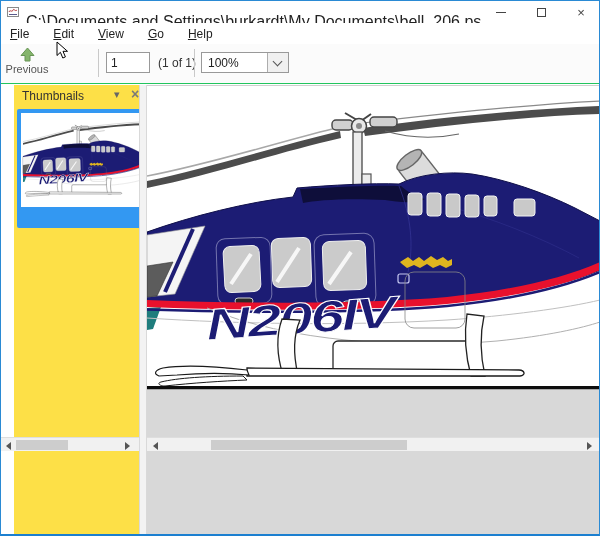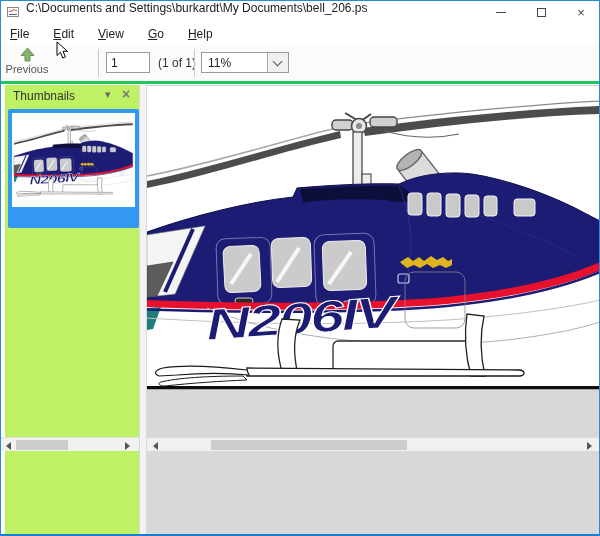--- a/index.html
+++ b/index.html
@@ -2,33 +2,33 @@
 <html><head>
 <meta charset="utf-8">
 <style>
   html,body{margin:0;padding:0;background:#ffffff;}
   *{box-sizing:border-box;font-family:"Liberation Sans",sans-serif;}
   #win{position:relative;width:600px;height:536px;background:#fff;border:1px solid #2a8ad4;border-bottom:2px solid #1b7fd0;overflow:hidden;}
 
   
   #titlebar{position:absolute;left:0;top:0;width:100%;height:22px;background:#fff;}
   #appicon{position:absolute;left:6px;top:5px;width:14px;height:12px;}
-  #title-text{position:absolute;left:25px;top:0;font-size:12px;color:#222;white-space:nowrap;}
+  #title-text{position:absolute;left:25px;top:12px;font-size:16px;color:#222;white-space:nowrap;}
   .winbtn{position:absolute;top:0;width:40px;height:22px;display:flex;align-items:center;justify-content:center;color:#444;}
   #btn-min{left:480px;} #btn-max{left:520px;} #btn-close{left:560px;font-size:13px;}
   #btn-min .bar{width:10px;height:1px;background:#444;}
   #btn-max .box{width:9px;height:9px;border:1px solid #444;}
 
   
   #menubar{position:absolute;left:0;top:22px;width:100%;height:21px;background:#fff;display:flex;align-items:center;padding-left:8px;gap:8px;}
   .menu-item{font-size:12px;color:#222;padding:2px 9px 2px 1px;margin-right:6px;}
   .u{text-decoration:underline;}
 
   
-  #toolbar{position:absolute;left:0;top:43px;width:100%;height:40px;background:#fbfbfb;border-bottom:3px solid #22c55e;}
+  #toolbar{position:absolute;left:0;top:43px;width:100%;height:40px;background:#fbfbfb;border-bottom:1px solid #22c55e;}
   .navbtn{position:absolute;top:2px;width:44px;height:36px;text-align:center;}
   #prev-btn{left:4px;} #next-btn{left:50px;}
   .navbtn svg{display:block;margin:2px auto 0;}
   .navbtn .lbl{font-size:11px;color:#555;display:block;margin-top:1px;}
   .tsep{position:absolute;top:5px;width:1px;height:28px;background:#c9c9c9;}
   #sep1{left:97px;} #sep2{left:193px;}
   #page-input{position:absolute;left:105px;top:8px;width:44px;height:21px;border:1px solid #999;font-size:12px;padding:0 4px;background:#fff;color:#222;}
   #page-count{position:absolute;left:157px;top:12px;font-size:12px;color:#333;}
   #zoom-select{position:absolute;left:200px;top:8px;width:88px;height:21px;border:1px solid #999;background:#fff;}
   #zoom-value{position:absolute;left:6px;top:3px;font-size:12px;color:#222;}
@@ -45,21 +45,21 @@
   #side-hscroll{left:0;top:436px;width:138px;}
   #main-hscroll{left:146px;top:436px;width:453px;}
   .scr-arrow{position:absolute;top:4px;width:0;height:0;border-top:4px solid transparent;border-bottom:4px solid transparent;}
   .scr-left{border-right:5px solid #555;}
   .scr-right{border-left:5px solid #555;}
   .scr-thumb{position:absolute;top:2px;height:10px;background:#cdcdcd;}
   #side-hscroll .scr-left{left:5px;} #side-hscroll .scr-right{left:124px;}
   #side-hscroll .scr-thumb{left:15px;width:52px;}
   #main-hscroll .scr-left{left:6px;} #main-hscroll .scr-right{left:440px;}
   #main-hscroll .scr-thumb{left:64px;width:196px;}
-  #sidebar-wrap{position:absolute;left:4px;top:84px;width:138px;height:450px;background:#bef264;}
+  #sidebar-wrap{position:absolute;left:13px;top:84px;width:138px;height:450px;background:#fde047;}
   #splitter{position:absolute;left:138px;top:84px;width:8px;height:450px;background:#f3f3f3;border-left:1px solid #d9d9d9;border-right:1px solid #d9d9d9;}
 
   
   #main-view{position:absolute;left:146px;top:84px;width:453px;height:450px;background:#d8d8d8;border-top:1px solid #cfcfcf;overflow:hidden;}
   #main-view svg{display:block;}
 
   #cursor{position:absolute;left:55px;top:40px;width:12px;height:18px;pointer-events:none;z-index:50;}
 </style>
 </head>
 <body>
@@ -97,21 +97,21 @@
       <svg width="15" height="14" viewBox="0 0 15 14">
         <path d="M7.5,0 L14,7.5 L10,7.5 L10,13 L5,13 L5,7.5 L1,7.5 Z" fill="#85b56c" stroke="#679454" stroke-width="1"></path>
       </svg>
       <span class="lbl">Previous</span>
     </div>
     <div class="tsep" id="sep1"></div>
     <input id="page-input" value="1" style="">
     <span id="page-count">(1 of 1)</span>
     <div class="tsep" id="sep2"></div>
     <div id="zoom-select">
-      <span id="zoom-value">11%</span>
+      <span id="zoom-value">100%</span>
       <span id="zoom-drop">
           <span class="chev"></span>
         </span>
     </div>
   </div>
 
   <div id="sidebar-wrap">
     <div id="sidebar-header">
       <span id="sidebar-title">Thumbnails</span>
       <span id="sidebar-caret">▾</span>

